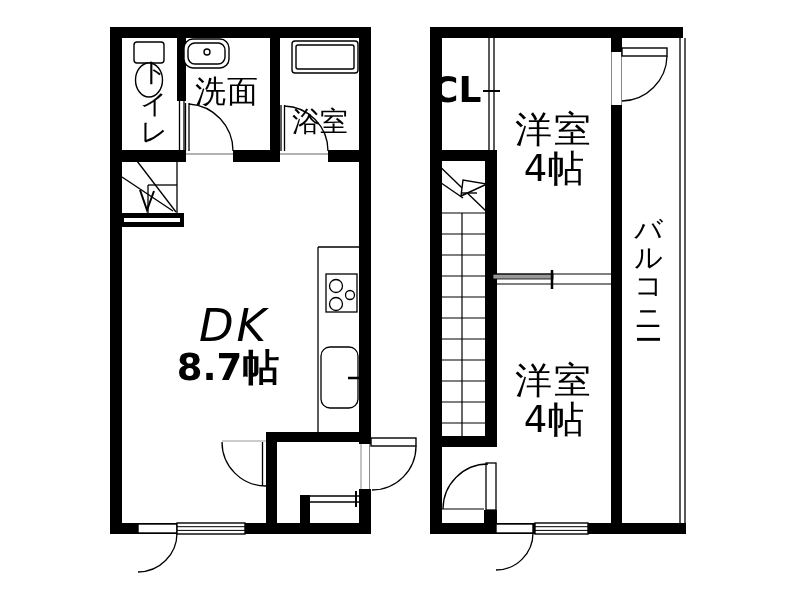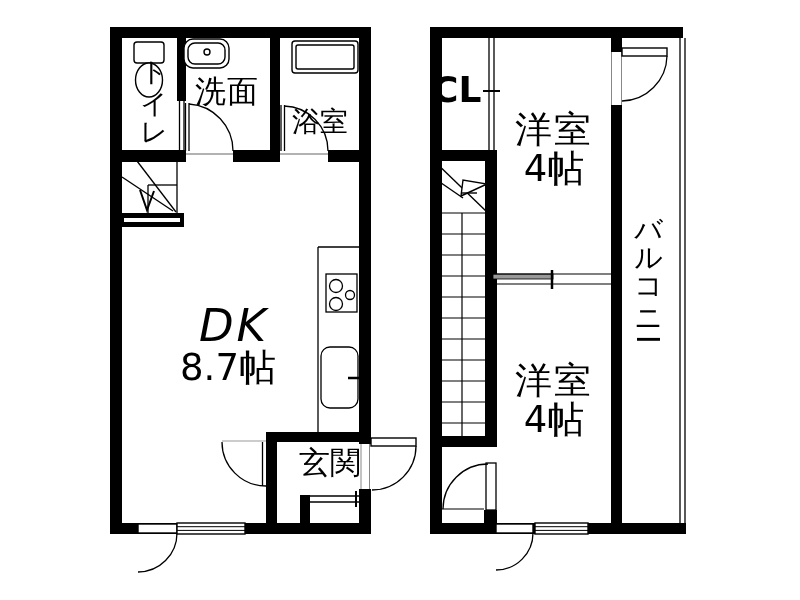--- a/index.html
+++ b/index.html
@@ -193,22 +193,21 @@
       <rect x="535" y="523" width="53" height="11" fill="#fff" stroke="#000" stroke-width="1.4"></rect>
       <path d="M535,526.7 H588 M535,530.4 H588" stroke="#000" stroke-width="1" fill="none"></path>
     </g>
   </g>
 </svg>
 
 <div class="lbl v" style="left:140px;top:42px;font-size:27px;">トイレ</div>
 <div class="lbl c" style="left:183px;top:75px;width:88px;font-size:31px;letter-spacing:1px;">洗面</div>
 <div class="lbl c" style="left:279px;top:75px;width:82px;font-size:28px;margin-top:32px;">浴室</div>
 <div class="lbl c" style="left:195px;top:303px;width:78px;font-size:45px;letter-spacing:3px;font-style:italic;">DK</div>
-<div class="lbl c" style="left:172px;top:349px;width:112px;font-size:37px;">8.7帖</div>
-<div class="lbl c" style="left:297px;top:446px;width:66px;font-size:31px;">玄関</div>
+<div class="lbl c" style="left:172px;top:349px;width:112px;font-size:37px;font-weight:bold;">8.7帖</div>
 
 <div class="lbl" style="left:432px;top:71px;font-size:36px;font-weight:bold;">CL</div>
 <div class="lbl c" style="left:513px;top:111px;width:82px;font-size:37px;letter-spacing:2px;">洋室</div>
 <div class="lbl c" style="left:513px;top:150px;width:82px;font-size:37px;">4帖</div>
 <div class="lbl c" style="left:513px;top:362px;width:82px;font-size:37px;letter-spacing:2px;">洋室</div>
 <div class="lbl c" style="left:513px;top:401px;width:82px;font-size:37px;">4帖</div>
 <div class="lbl v" style="left:634px;top:198px;height:170px;font-size:28px;">バルコニー</div>
 
 </div>
 

